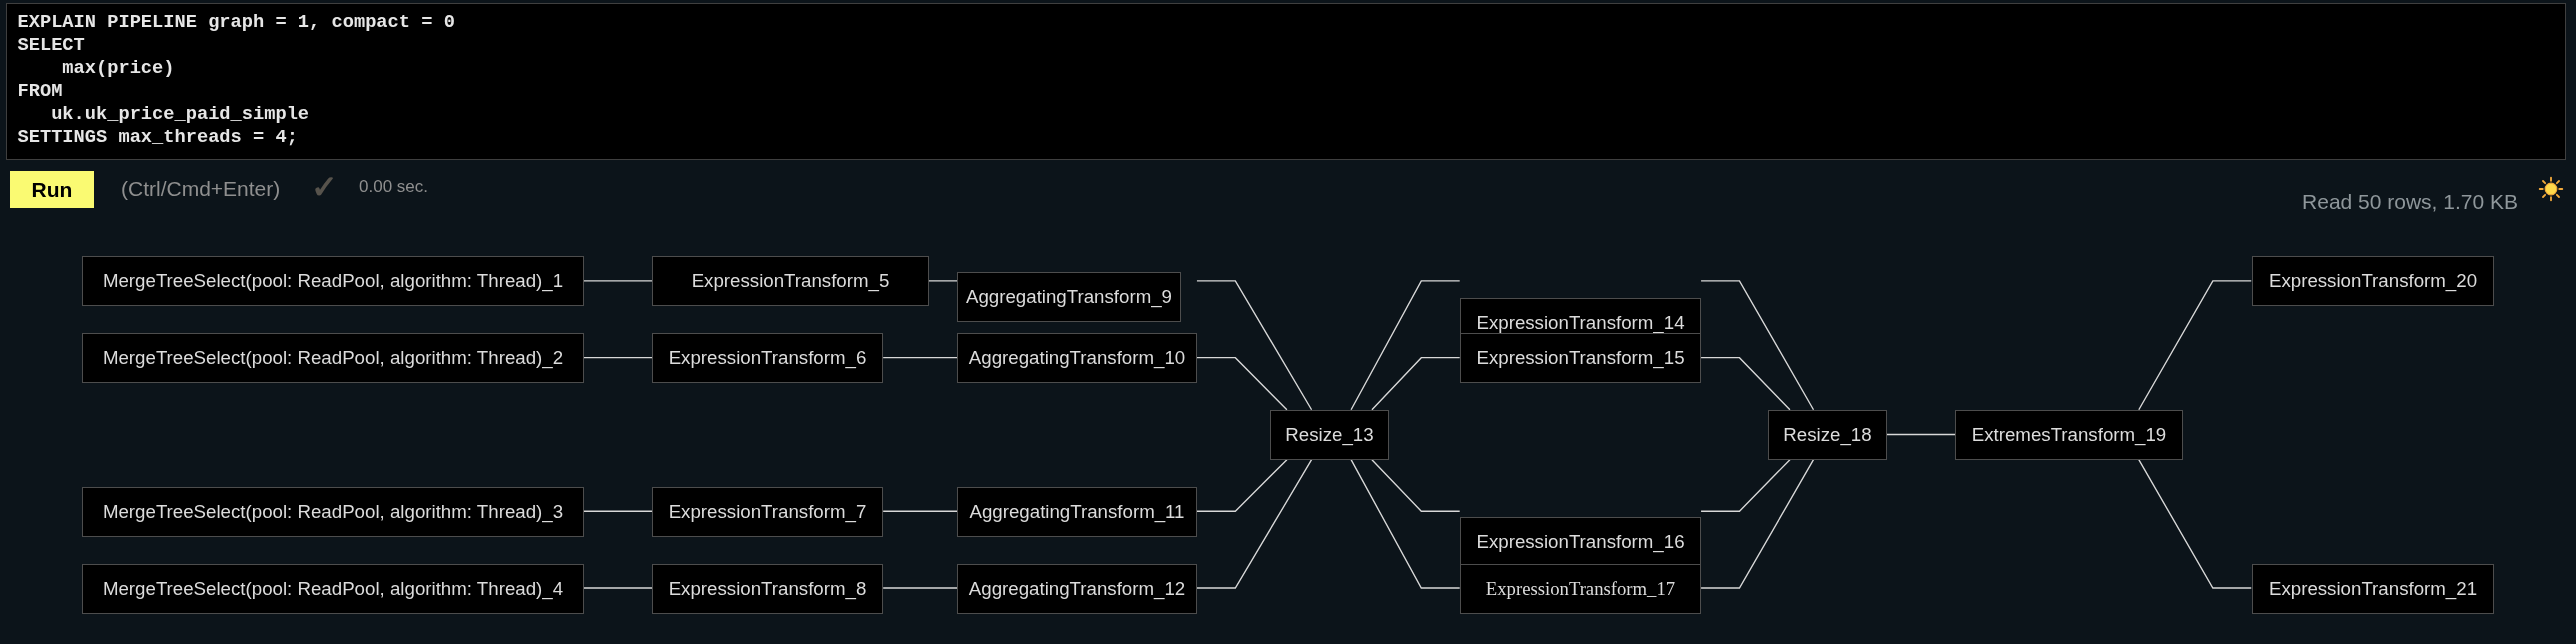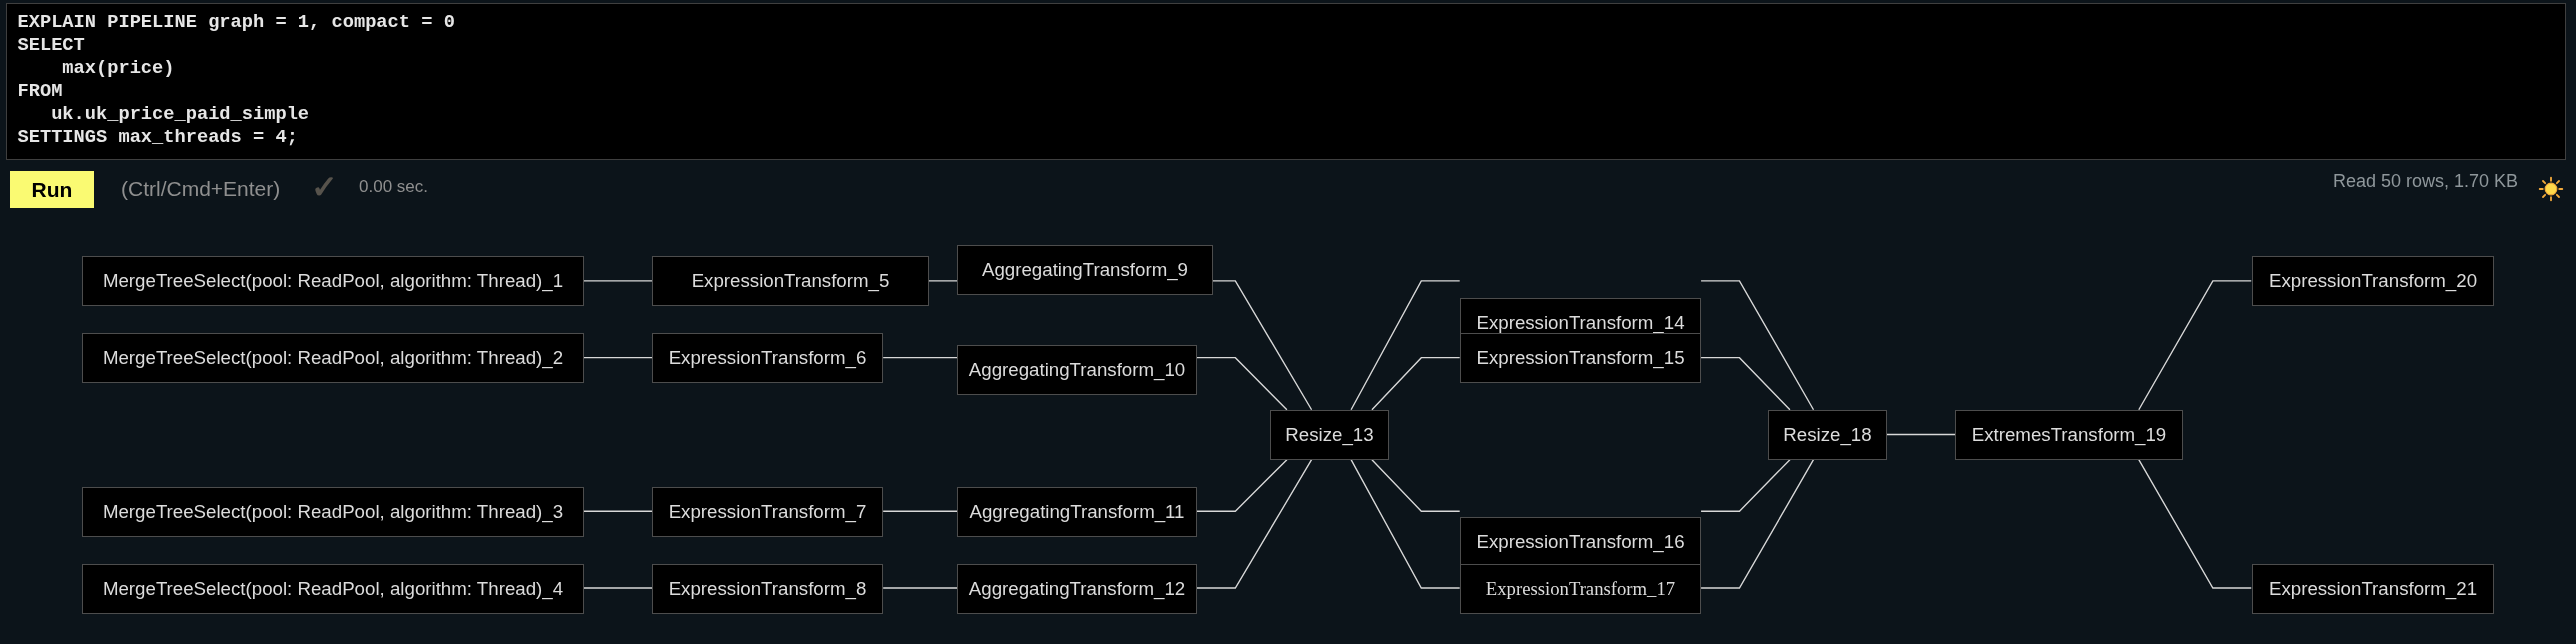--- a/index.html
+++ b/index.html
@@ -11,21 +11,21 @@
           font-family:"Liberation Mono","DejaVu Sans Mono",monospace;
           font-size:18.7px;line-height:23px;padding:6.6px 0 0 11px;margin:0;white-space:pre;overflow:hidden;font-weight:bold;}
   
   .tb{position:absolute;text-align:right;}
   #run-btn{left:10px;top:171px;width:84px;height:37px;background:#fafa72;border:none;
            color:#000;font-weight:bold;font-size:21px;font-family:"Liberation Sans",sans-serif;
            display:flex;align-items:center;justify-content:center;cursor:pointer;}
   #hint{left:121px;top:177px;font-size:21px;color:#8f8f8f;}
   #check{left:311px;top:168px;font-size:32px;color:#57534c;font-weight:bold;}
   #elapsed{left:359px;top:177px;font-size:17px;color:#8f8f8f;}
-  #stats{right:58px;top:171px;font-size:18px;color:#8f979b;}
+  #stats{right:58px;top:190px;font-size:21px;color:#8f979b;}
   #theme-toggle{left:2538px;top:176px;width:26px;height:26px;cursor:pointer;}
   
   #edges{position:absolute;left:0;top:0;width:2576px;height:644px;}
   .node{position:absolute;height:50px;box-sizing:border-box;background:#000;
         border:1.6px solid #4d4d4d;color:#dcdcdc;font-size:18.7px;white-space:nowrap;
         display:flex;align-items:center;justify-content:center;}
   polyline{fill:none;stroke:#d8d8d8;stroke-width:2.5px;}
 </style>
 </head>
 <body>
@@ -88,22 +88,22 @@
       </svg>
 
   <div class="node" style="left: 82px; top: 256px; width: 502px; height: 50px;">MergeTreeSelect(pool: ReadPool, algorithm: Thread)_1</div>
       <div class="node" style="left: 82px; top: 333px; width: 502px; height: 50px;">MergeTreeSelect(pool: ReadPool, algorithm: Thread)_2</div>
       <div class="node" style="left: 82px; top: 487px; width: 502px; height: 50px;">MergeTreeSelect(pool: ReadPool, algorithm: Thread)_3</div>
       <div class="node" style="left: 82px; top: 564px; width: 502px; height: 50px;">MergeTreeSelect(pool: ReadPool, algorithm: Thread)_4</div>
       <div class="node" style="left: 652px; top: 256px; width: 277px; height: 50px;">ExpressionTransform_5</div>
       <div class="node" style="left: 652px; top: 333px; width: 231px; height: 50px;">ExpressionTransform_6</div>
       <div class="node" style="left: 652px; top: 487px; width: 231px; height: 50px;">ExpressionTransform_7</div>
       <div class="node" style="left: 652px; top: 564px; width: 231px; height: 50px;">ExpressionTransform_8</div>
-      <div class="node" style="left: 957px; top: 245px; width: 256px; height: 50px;">AggregatingTransform_9</div>
-      <div class="node" style="left: 957px; top: 333px; width: 240px; height: 50px; margin-top: 12px;">AggregatingTransform_10</div>
+      <div class="node" style="left: 957px; top: 272px; width: 224px; height: 50px;">AggregatingTransform_9</div>
+      <div class="node" style="left: 957px; top: 333px; width: 240px; height: 50px;">AggregatingTransform_10</div>
       <div class="node" style="left: 957px; top: 487px; width: 240px; height: 50px;">AggregatingTransform_11</div>
       <div class="node" style="left: 957px; top: 564px; width: 240px; height: 50px;">AggregatingTransform_12</div>
       <div class="node" style="left: 1270px; top: 410px; width: 119px; height: 50px;">Resize_13</div>
       <div class="node" style="left: 1460px; top: 256px; width: 241px; height: 50px; margin-top: 42px;">ExpressionTransform_14</div>
       <div class="node" style="left: 1460px; top: 333px; width: 241px; height: 50px;">ExpressionTransform_15</div>
       <div class="node" style="left: 1460px; top: 487px; width: 241px; height: 50px; margin-top: 30px;">ExpressionTransform_16</div>
       <div class="node" style="left: 1460px; top: 564px; width: 241px; height: 50px; font-family: Liberation Serif, serif;">ExpressionTransform_17</div>
       <div class="node" style="left: 1768px; top: 410px; width: 119px; height: 50px;">Resize_18</div>
       <div class="node" style="left: 1955px; top: 410px; width: 228px; height: 50px;">ExtremesTransform_19</div>
       <div class="node" style="left: 2252px; top: 256px; width: 242px; height: 50px;">ExpressionTransform_20</div>

